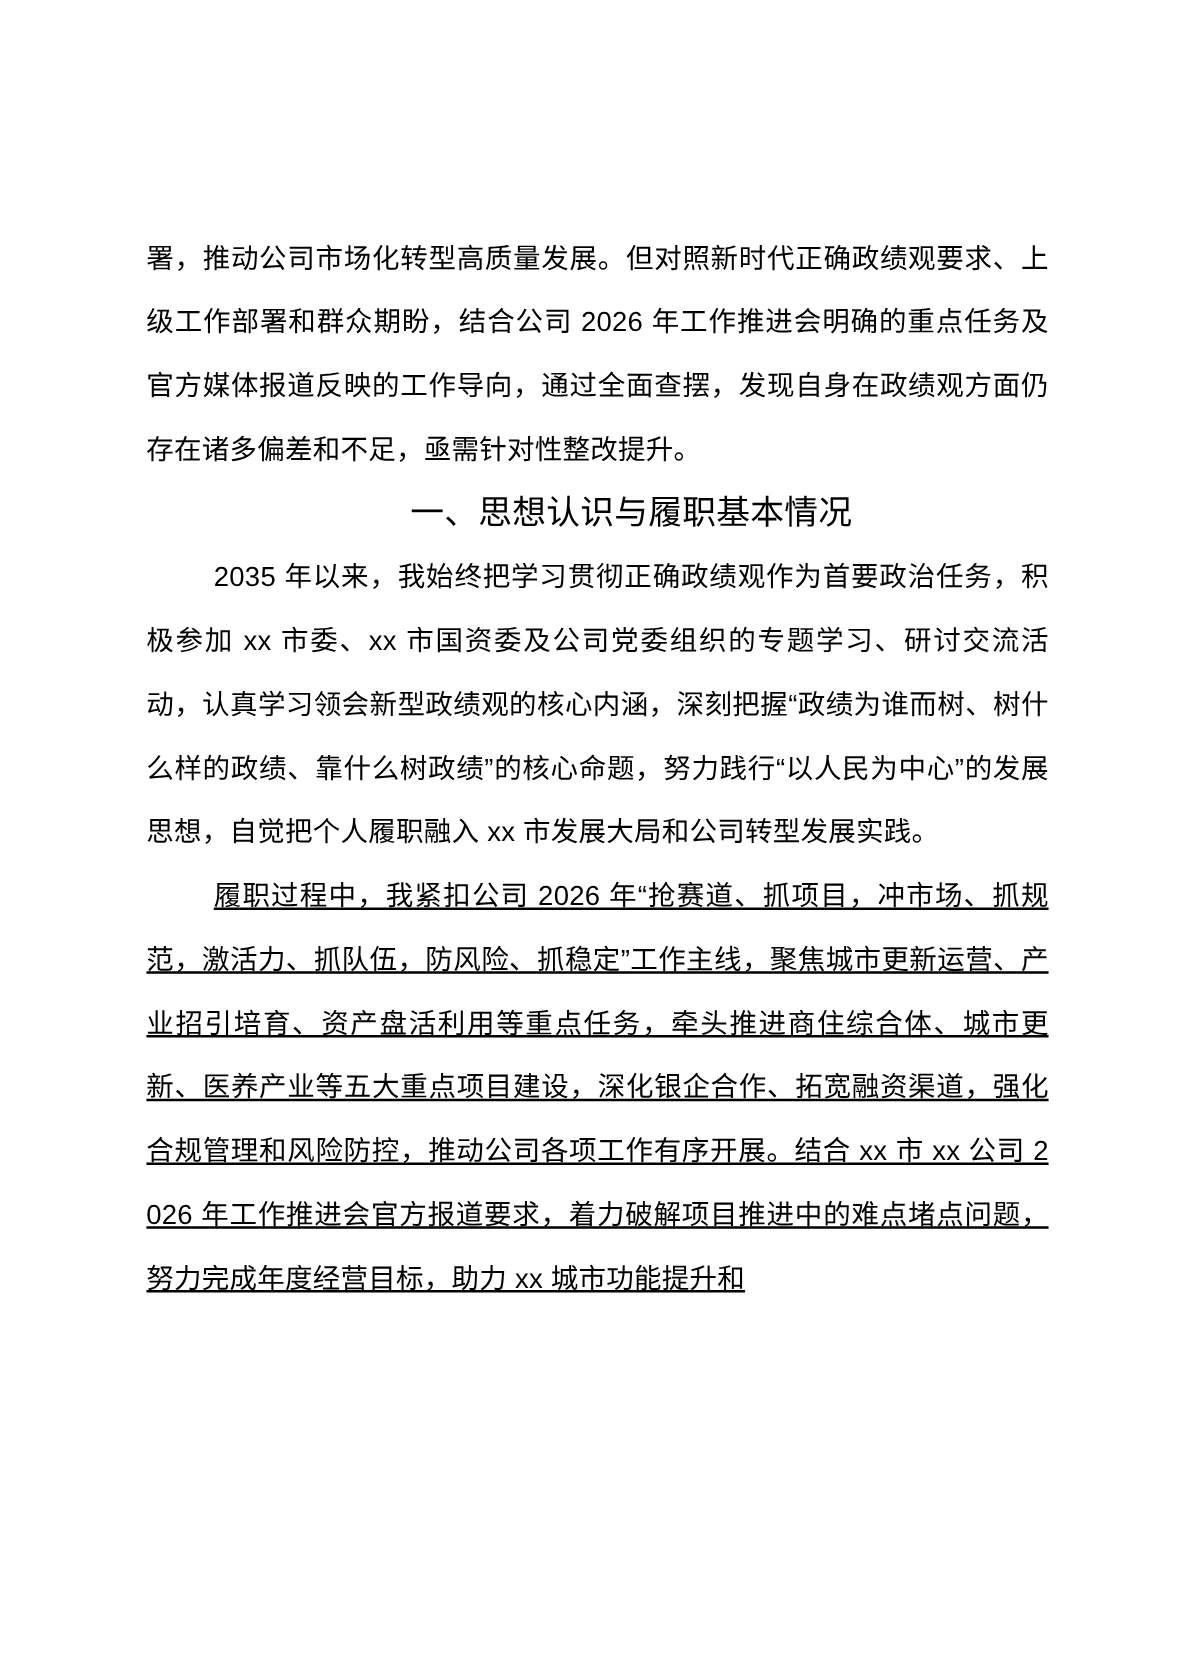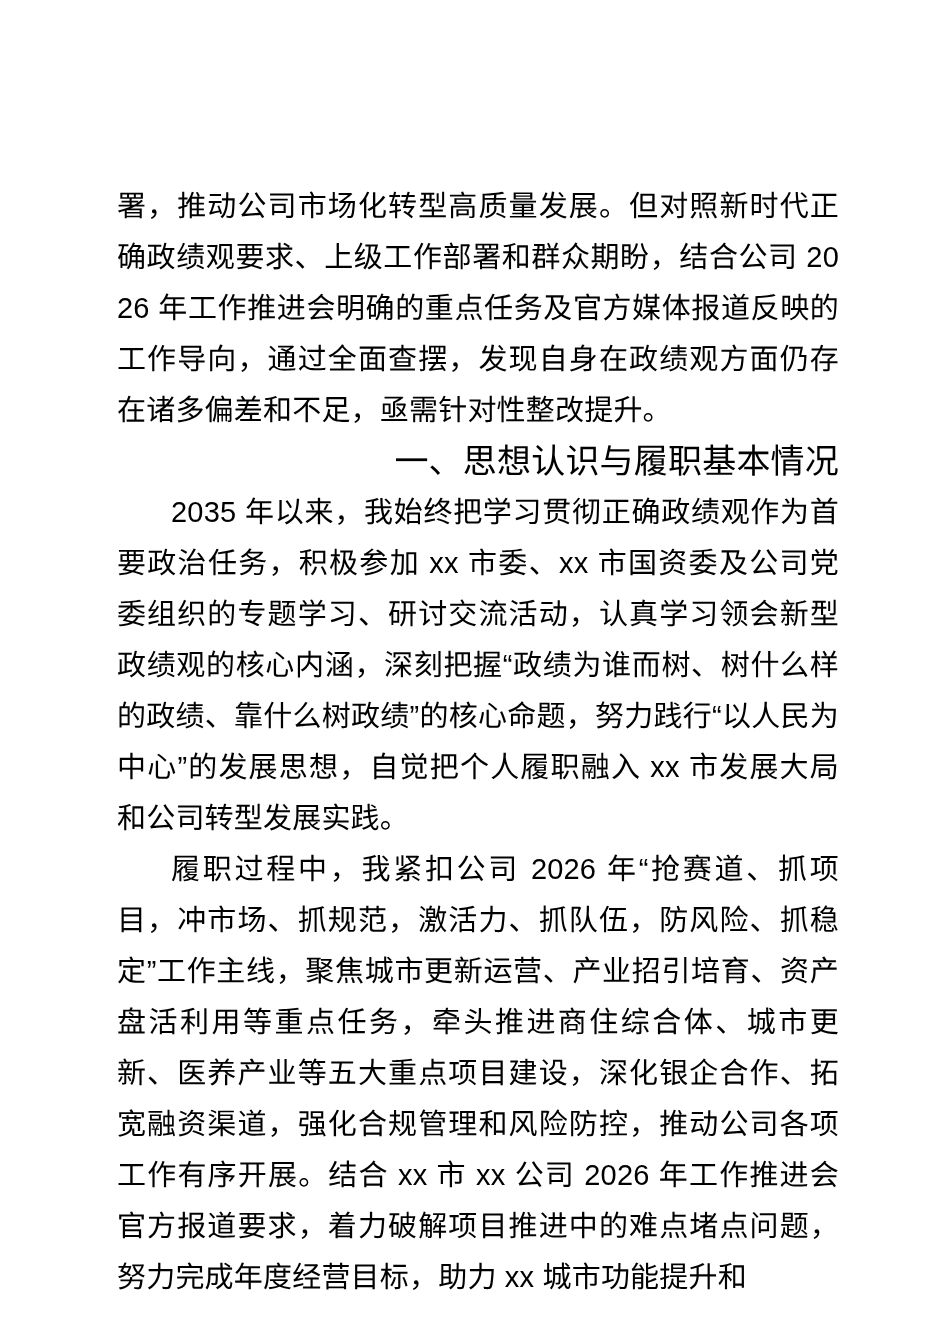--- a/index.html
+++ b/index.html
@@ -29,21 +29,21 @@
   .page-body {
     position: absolute;
     left: 117px;
     top: 181px;
     width: 722px;
   }
 
   
   .para {
     margin: 0;
-    font-size: 29px;
+    font-size: 22px;
     line-height: 51px;
     letter-spacing: 0.2px;
     text-align: justify;
     text-justify: inter-character;
     text-align-last: left;
     word-break: break-all;
     white-space: normal;
   }
 
   
@@ -52,31 +52,32 @@
   }
 
   
   .para.indent {
     text-indent: 54px;
   }
 
   
   .heading {
     margin: 0;
-    font-size: 34px;
+    font-size: 27px;
     line-height: 51px;
     letter-spacing: 0.2px;
     text-indent: 54px;
-    text-align: right;
+    text-align: center;
     white-space: nowrap;
   }
 
   
   .clip-bottom {
     overflow: hidden;
+    text-decoration: underline;
   }
 </style>
 </head>
 <body>
 
 <div class="page">
   <div class="page-body">
 
     <p class="para continued">署，推动公司市场化转型高质量发展。但对照新时代正确政绩观要求、上级工作部署和群众期盼，结合公司 2026 年工作推进会明确的重点任务及官方媒体报道反映的工作导向，通过全面查摆，发现自身在政绩观方面仍存在诸多偏差和不足，亟需针对性整改提升。</p>
 

